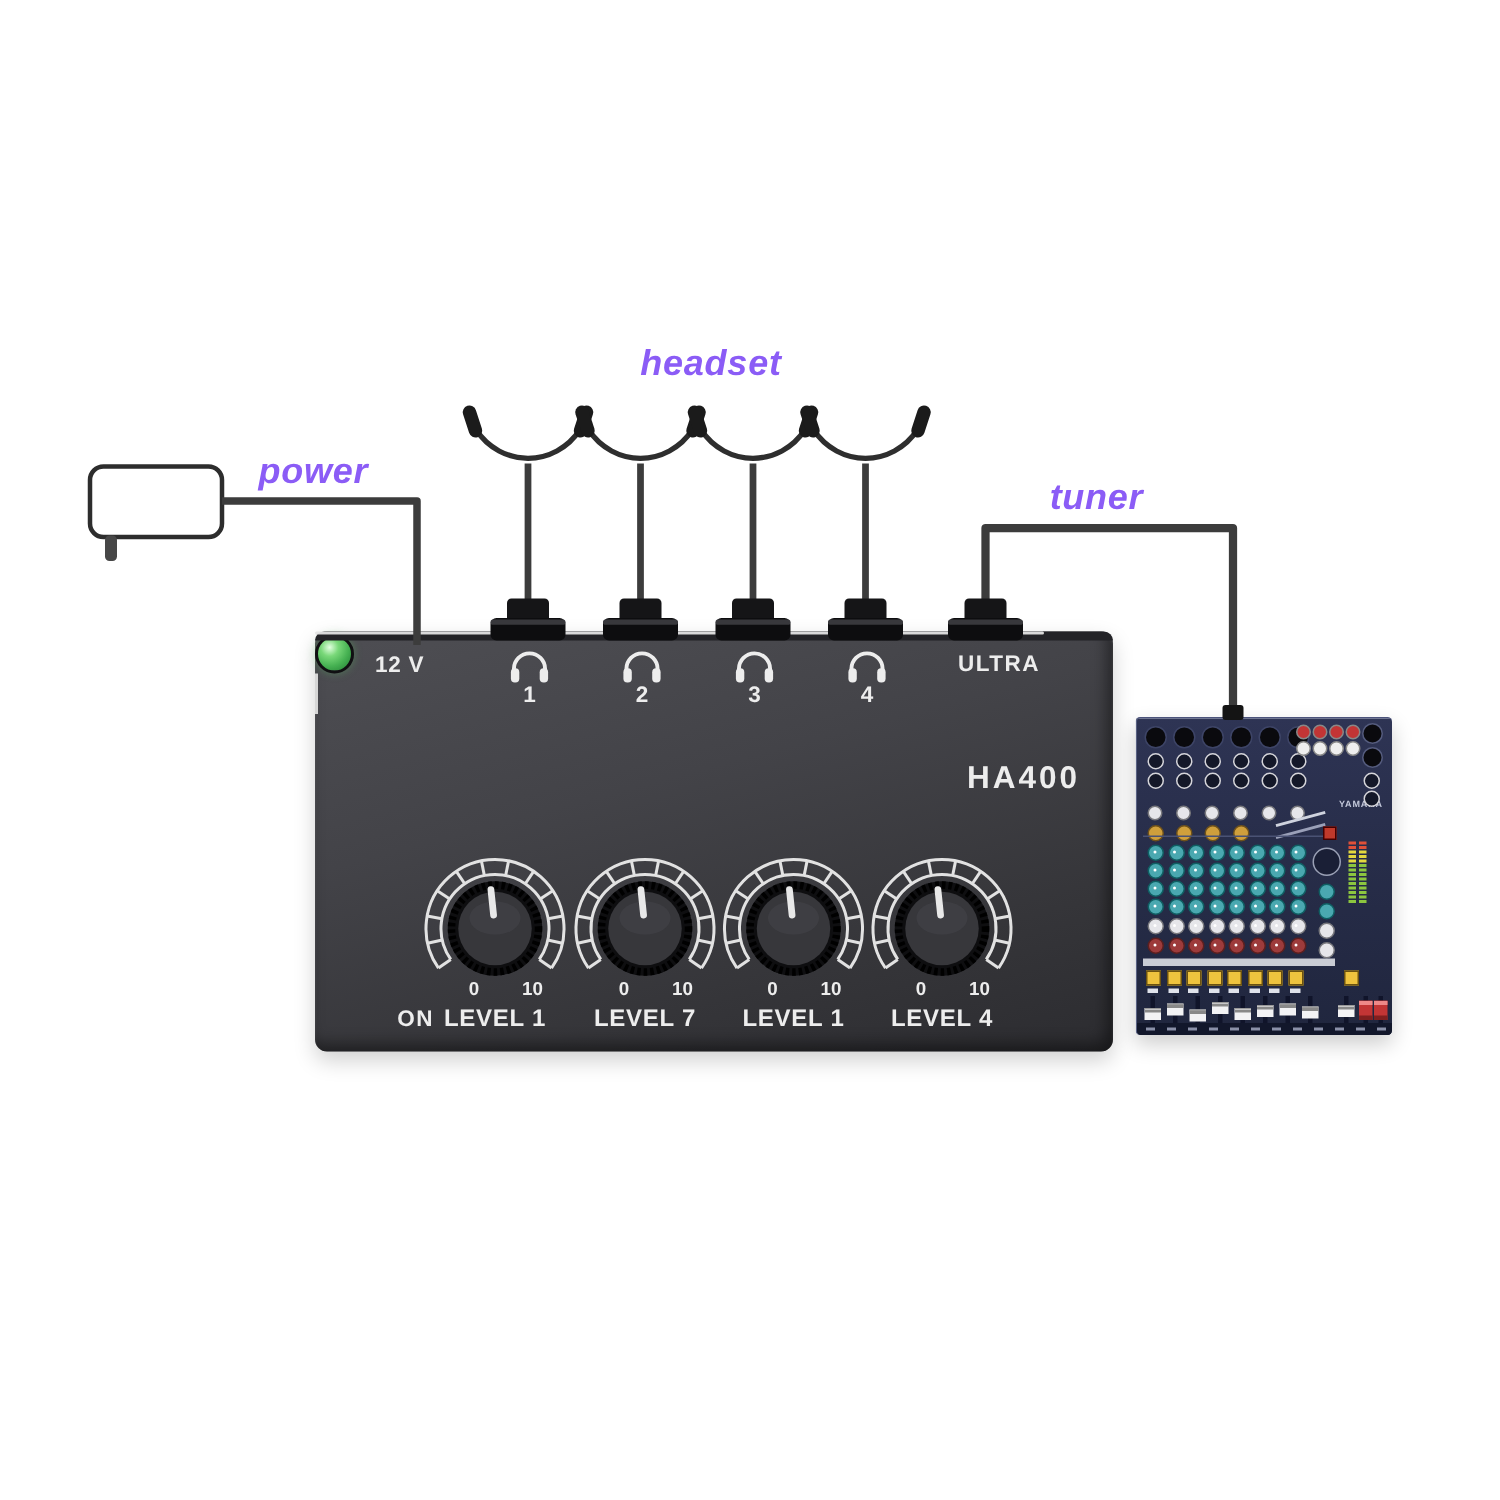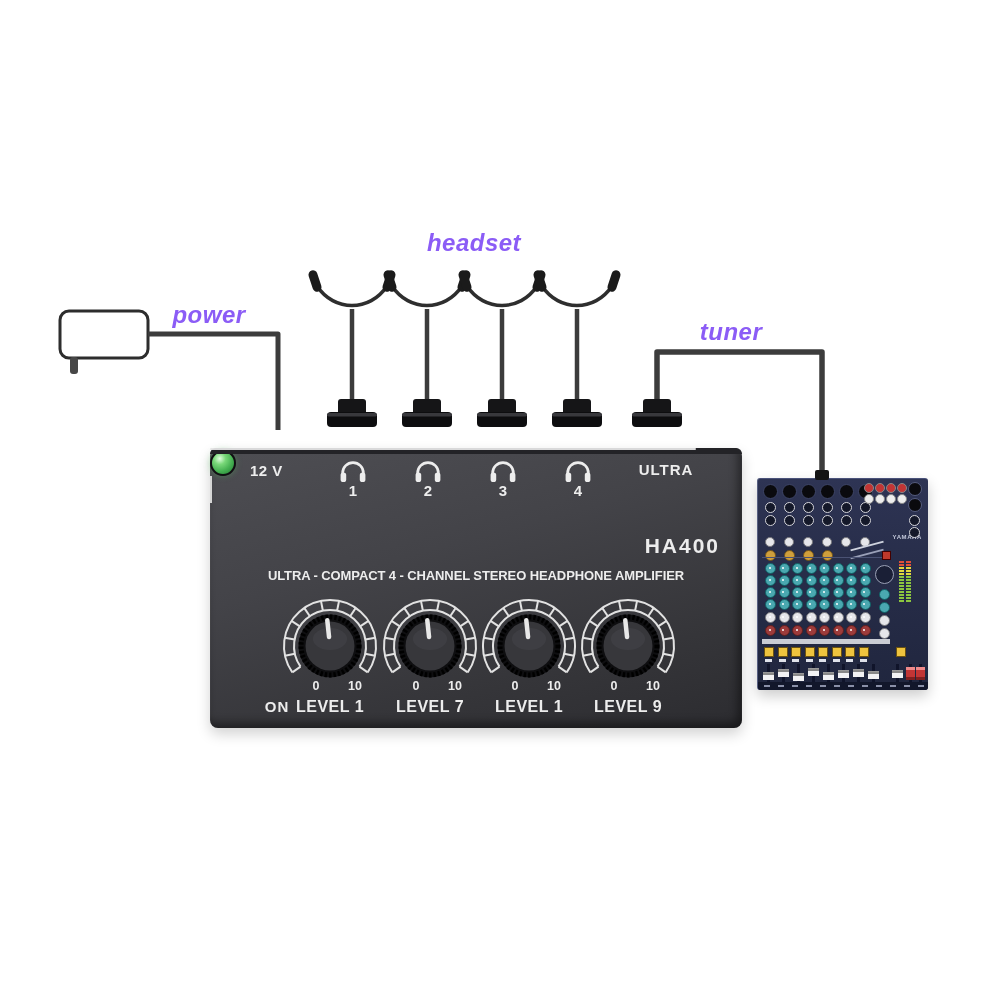--- a/index.html
+++ b/index.html
@@ -5,21 +5,21 @@
   html,body{margin:0;padding:0;background:#fff;}
   #stage{position:relative;width:1000px;height:1000px;background:#fff;overflow:hidden;
          font-family:"Liberation Sans",sans-serif;}
   .abs{position:absolute;}
 
   
   .conn-label{position:absolute;font-style:italic;font-weight:bold;font-size:24px;
               color:#8b5cf6;text-align:center;letter-spacing:.5px;z-index:6;}
 
   
-  #device{position:absolute;left:210px;top:448px;width:532px;height:280px;border-radius:8px;
+  #device{position:absolute;left:210px;top:421px;width:532px;height:280px;border-radius:8px;
           background:linear-gradient(165deg,#4e4e53 0%,#434348 38%,#353539 75%,#2c2c30 100%);
           box-shadow:inset 0 2px 2px rgba(255,255,255,.12), inset -4px -5px 10px rgba(0,0,0,.45),
                      0 6px 14px rgba(0,0,0,.18);z-index:2;text-decoration:underline;}
   #device .top-strip{position:absolute;left:0;top:0;width:100%;height:6px;
           background:#232327;border-radius:8px 8px 0 0;}
   .panel-text{position:absolute;color:#ededed;font-weight:bold;}
   #dc-label{left:40px;top:14px;width:90px;font-size:15px;text-align:left;letter-spacing:.5px;}
   .dc-sym{display:inline-block;width:15px;margin-left:5px;vertical-align:1px;}
   .dc-sym .s{height:2.5px;background:#ededed;border-radius:1px;}
   .dc-sym .d{margin-top:3px;height:2.5px;
@@ -86,21 +86,20 @@
         </svg></div>
     <div class="hp-num panel-text" style="left:128px;top:34px;">1</div>
     <div class="hp-num panel-text" style="left:203px;top:34px;">2</div>
     <div class="hp-num panel-text" style="left:278px;top:34px;">3</div>
     <div class="hp-num panel-text" style="left:353px;top:34px;">4</div>
 
     <div class="panel-text" id="input-label">ULTRA</div>
 
     <div class="panel-text" id="model-logo">HA400</div>
     <div id="separator"></div>
-    <div class="panel-text" id="tagline">ULTRA - COMPACT 4 - CHANNEL STEREO HEADPHONE AMPLIFIER</div>
 
     <div id="led"></div>
     <div id="led-stem"></div>
     <div class="panel-text" id="on-label">ON</div>
 
     <div class="knob-group" style="left:60px;"><svg width="120" height="120" viewBox="0 0 120 120">
           <path d="M22.31900596270637,84.3845160721481 A46,46 0 1 1 97.68099403729363,84.3845160721481" fill="none" stroke="#e2e2e2" stroke-width="2"></path>
           <path d="M30.510526405596288,78.64875170863765 A36,36 0 1 1 89.4894735944037,78.64875170863765" fill="none" stroke="#e2e2e2" stroke-width="2"></path>
           <line x1="30.510526405596288" y1="78.64875170863765" x2="22.31900596270637" y2="84.3845160721481" stroke="#e2e2e2" stroke-width="2"></line>
           <line x1="24.82271282503826" y1="65.65235042390717" x2="15.051244165326665" y2="67.77800331943693" stroke="#e2e2e2" stroke-width="2"></line>
@@ -187,21 +186,21 @@
           <circle cx="60" cy="58" r="29" fill="none" stroke="#000" stroke-width="5" stroke-dasharray="2.4 2"></circle>
           <circle cx="60" cy="58" r="24.5" fill="#37373b"></circle>
           <ellipse cx="60" cy="51" rx="17" ry="11" fill="#414147" opacity="0.75"></ellipse>
           <line x1="0" y1="-9" x2="0" y2="-26" stroke="#e8e8e8" stroke-width="4.5" stroke-linecap="round" transform="translate(60,58) rotate(-6)"></line>
           <text x="46" y="102" text-anchor="middle" font-size="12.5" font-weight="bold" fill="#ededed" font-family="Liberation Sans, sans-serif">0</text>
           <text x="85" y="102" text-anchor="middle" font-size="12.5" font-weight="bold" fill="#ededed" font-family="Liberation Sans, sans-serif">10</text>
         </svg></div>
     <div class="level-label" style="left:50px;">LEVEL 1</div>
     <div class="level-label" style="left:150px;">LEVEL 7</div>
     <div class="level-label" style="left:249px;">LEVEL 1</div>
-    <div class="level-label" style="left:348px;">LEVEL 9</div>
+    <div class="level-label" style="left:348px;">LEVEL 4</div>
   </div>
 
   <div id="mixer">
     <div id="mixer-brand">YAMAHA</div>
   <div class="abs" style="left: 5px; top: 5px; width: 13px; height: 13px; border-radius: 50%; background: rgb(10, 10, 14); border: 1.5px solid rgb(61, 68, 102);"></div>
       <div class="abs" style="left: 24px; top: 5px; width: 13px; height: 13px; border-radius: 50%; background: rgb(10, 10, 14); border: 1.5px solid rgb(61, 68, 102);"></div>
       <div class="abs" style="left: 43px; top: 5px; width: 13px; height: 13px; border-radius: 50%; background: rgb(10, 10, 14); border: 1.5px solid rgb(61, 68, 102);"></div>
       <div class="abs" style="left: 62px; top: 5px; width: 13px; height: 13px; border-radius: 50%; background: rgb(10, 10, 14); border: 1.5px solid rgb(61, 68, 102);"></div>
       <div class="abs" style="left: 81px; top: 5px; width: 13px; height: 13px; border-radius: 50%; background: rgb(10, 10, 14); border: 1.5px solid rgb(61, 68, 102);"></div>
       <div class="abs" style="left: 100px; top: 5px; width: 13px; height: 13px; border-radius: 50%; background: rgb(10, 10, 14); border: 1.5px solid rgb(61, 68, 102);"></div>

